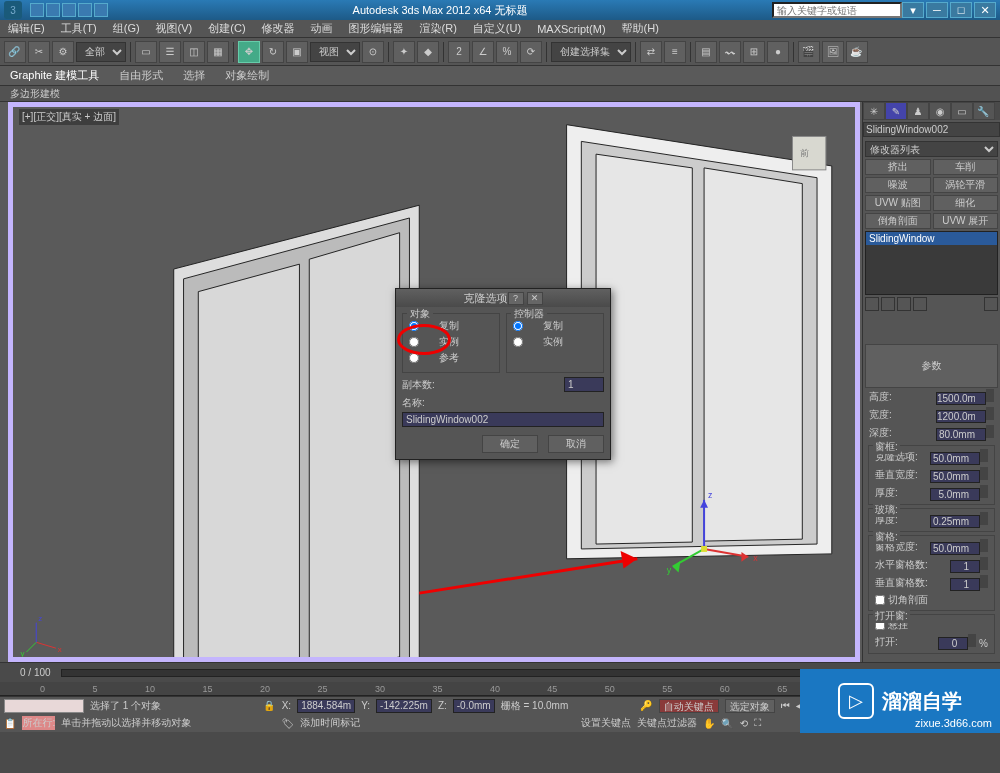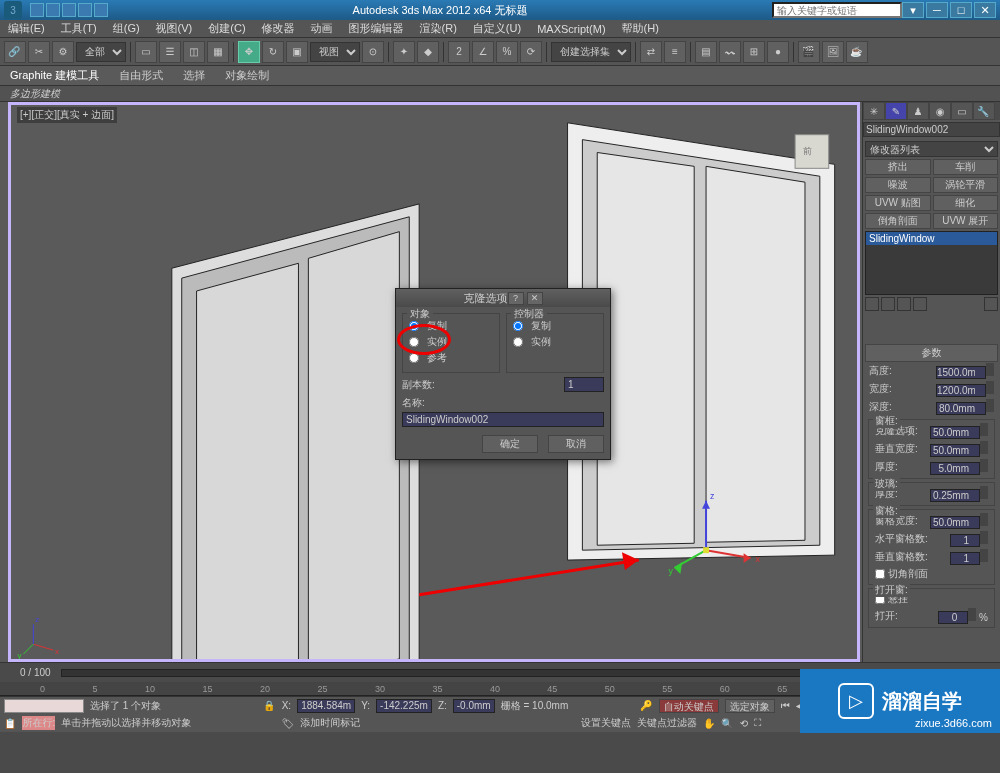--- a/index.html
+++ b/index.html
@@ -23,42 +23,42 @@
 .toolbar { height: 28px; background: #555; display: flex; align-items: center; padding: 0 4px; gap: 2px; border-bottom: 1px solid #333; }
 .toolbar .tbtn { width: 22px; height: 22px; background: #606060; border: 1px solid #444; display: flex; align-items: center; justify-content: center; font-size: 10px; }
 .toolbar .tbtn.active { background: #4a8; border-color: #6ca; }
 .toolbar .tsel { height: 20px; background: #444; border: 1px solid #333; color: #ccc; font-size: 10px; padding: 0 4px; }
 .toolbar .sep { width: 1px; height: 20px; background: #333; margin: 0 2px; }
 
 
 .ribbon { height: 20px; background: #5a5a5a; display: flex; align-items: center; padding: 0 10px; gap: 20px; border-bottom: 1px solid #333; }
 .ribbon span { font-size: 11px; color: #ccc; }
 .ribbon .active { color: #fff; }
-.subribbon { height: 16px; background: #525252; padding: 0 10px; font-size: 10px; border-bottom: 1px solid #333; line-height: 16px; font-style: italic; }
+.subribbon { height: 16px; background: #525252; padding: 0 10px; font-size: 10px; border-bottom: 1px solid #333; line-height: 16px; }
 
 
 .viewport-area { position: relative; height: 560px; background: #5a5a5a; }
 .vp-label { position: absolute; top: 2px; left: 6px; font-size: 10px; color: #ccc; background: rgba(0,0,0,0.3); padding: 1px 3px; }
-.viewport { position: absolute; top: 0; left: 8px; right: 140px; bottom: 0; background: #5a5a5a; border: 3px solid #c4b5fd; }
+.viewport { position: absolute; top: 0; left: 8px; right: 140px; bottom: 0; background: #5a5a5a; border: 5px solid #c4b5fd; }
 
 
 .rightpanel { position: absolute; top: 0; right: 0; width: 138px; height: 100%; background: #555; border-left: 1px solid #333; font-size: 10px; overflow: hidden; }
 .rp-tabs { height: 18px; display: flex; background: #4a4a4a; }
 .rp-tabs span { width: 22px; height: 18px; border: 1px solid #444; display: flex; align-items: center; justify-content: center; background: #555; }
 .rp-name { width: 100%; background: #444; border: 1px solid #333; color: #ccc; padding: 1px 2px; margin: 2px 0; font-size: 10px; }
 .rp-dd { display: flex; align-items: center; margin: 2px; }
 .rp-dd select { flex: 1; background: #444; border: 1px solid #333; color: #ccc; font-size: 10px; height: 16px; }
 .rp-btnrow { display: flex; gap: 2px; margin: 2px; }
 .rp-btnrow button { flex: 1; background: #606060; border: 1px solid #444; color: #ccc; font-size: 10px; height: 16px; }
 .rp-stack { height: 64px; background: #3a3a3a; border: 1px solid #222; margin: 2px; }
 .rp-stack .sel { background: #2a5a9a; color: #fff; padding: 1px 3px; font-size: 10px; }
 .rp-stackbot { height: 14px; display: flex; gap: 2px; margin: 0 2px 4px; }
 .rp-stackbot span { width: 14px; height: 14px; background: #555; border: 1px solid #333; }
 .rp-rollup { margin: 2px; }
-.rp-rollhead { background: #606060; border: 1px solid #444; text-align: center; padding: 1px; font-size: 10px; margin-top: 33px; }
+.rp-rollhead { background: #606060; border: 1px solid #444; text-align: center; padding: 14px; font-size: 10px; margin-top: 33px; }
 .rp-row { display: flex; align-items: center; justify-content: space-between; padding: 1px 4px; }
 .rp-row input { width: 50px; background: #3a3a5a; border: 1px solid #222; color: #ccc; font-size: 10px; height: 13px; text-align: right; padding-right: 10px; }
 .rp-row .spinner { width: 8px; height: 13px; background: #444; display: inline-block; }
 .rp-fieldset { border: 1px solid #444; margin: 3px; padding: 2px; position: relative; }
 .rp-fieldset .legend { position: absolute; top: -6px; left: 4px; background: #555; padding: 0 2px; font-size: 10px; color: #ccc; }
 .rp-chk { padding: 1px 4px; display: flex; align-items: center; gap: 3px; }
 .rp-chk input { width: 10px; height: 10px; }
 
 
 .timeline { height: 20px; background: #4a4a4a; display: flex; align-items: center; padding: 0 20px; border-top: 1px solid #333; }
@@ -76,21 +76,21 @@
 
 
 .dialog { position: absolute; top: 288px; left: 395px; width: 216px; background: #555; border: 1px solid #222; box-shadow: 2px 2px 8px rgba(0,0,0,0.5); }
 .dlg-title { height: 18px; background: linear-gradient(#606060, #4a4a4a); display: flex; align-items: center; justify-content: center; padding: 0 4px; font-size: 11px; color: #ccc; }
 .dlg-title .dlgbtns { display: flex; gap: 3px; }
 .dlg-title .dlgbtns span { width: 16px; height: 13px; background: #666; border: 1px solid #444; display: flex; align-items: center; justify-content: center; font-size: 9px; }
 .dlg-body { padding: 6px; }
 .dlg-cols { display: flex; gap: 6px; }
 .dlg-fieldset { border: 1px solid #444; padding: 4px 6px 6px; position: relative; flex: 1; }
 .dlg-fieldset .legend { position: absolute; top: -7px; left: 4px; background: #555; padding: 0 3px; font-size: 10px; }
-.dlg-radio { display: flex; align-items: center; gap: 8px; padding: 1px 0; font-size: 10px; }
+.dlg-radio { display: flex; align-items: center; gap: 20px; padding: 1px 0; font-size: 10px; }
 .dlg-radio input { width: 10px; height: 10px; }
 .dlg-row { display: flex; align-items: center; justify-content: space-between; margin-top: 4px; font-size: 10px; }
 .dlg-row input[type=text] { background: #3a3a5a; border: 1px solid #222; color: #ccc; padding: 1px 3px; font-size: 10px; }
 .dlg-name { width: 100%; background: #3a3a5a; border: 1px solid #222; color: #ccc; padding: 1px 3px; margin-top: 2px; font-size: 10px; }
 .dlg-btns { display: flex; justify-content: flex-end; gap: 10px; margin-top: 8px; }
 .dlg-btns button { width: 56px; height: 18px; background: #606060; border: 1px solid #444; color: #ccc; font-size: 10px; }
 
 
 .anno-circle { position: absolute; top: 324px; left: 397px; width: 54px; height: 31px; border: 3px solid #e00; border-radius: 50%; pointer-events: none; }
 

